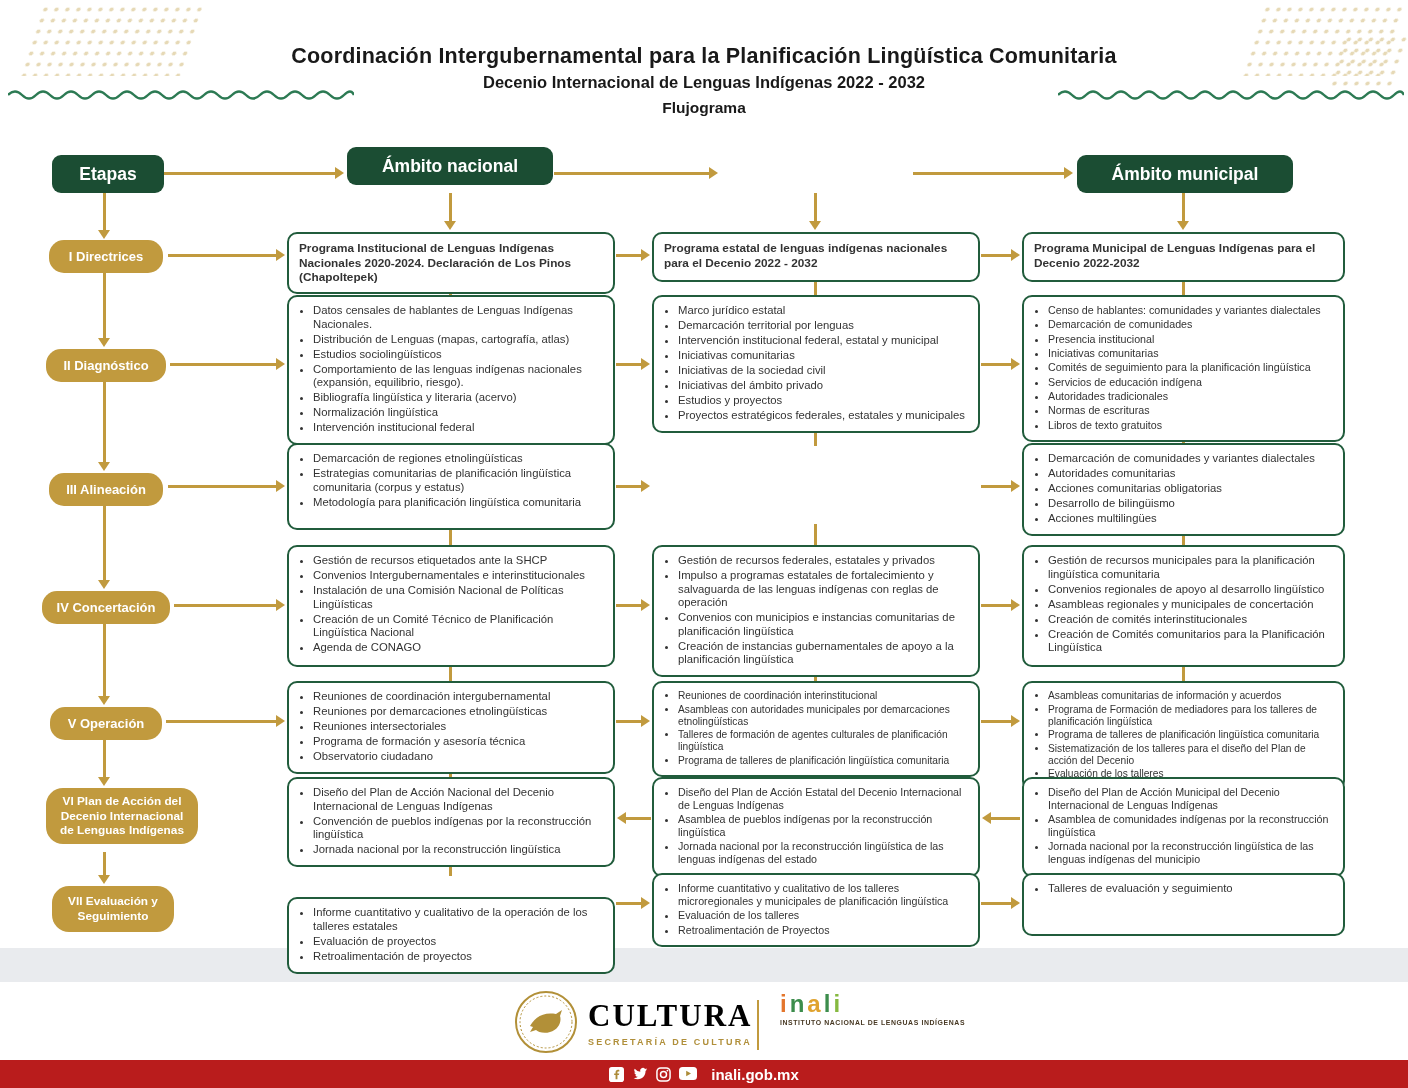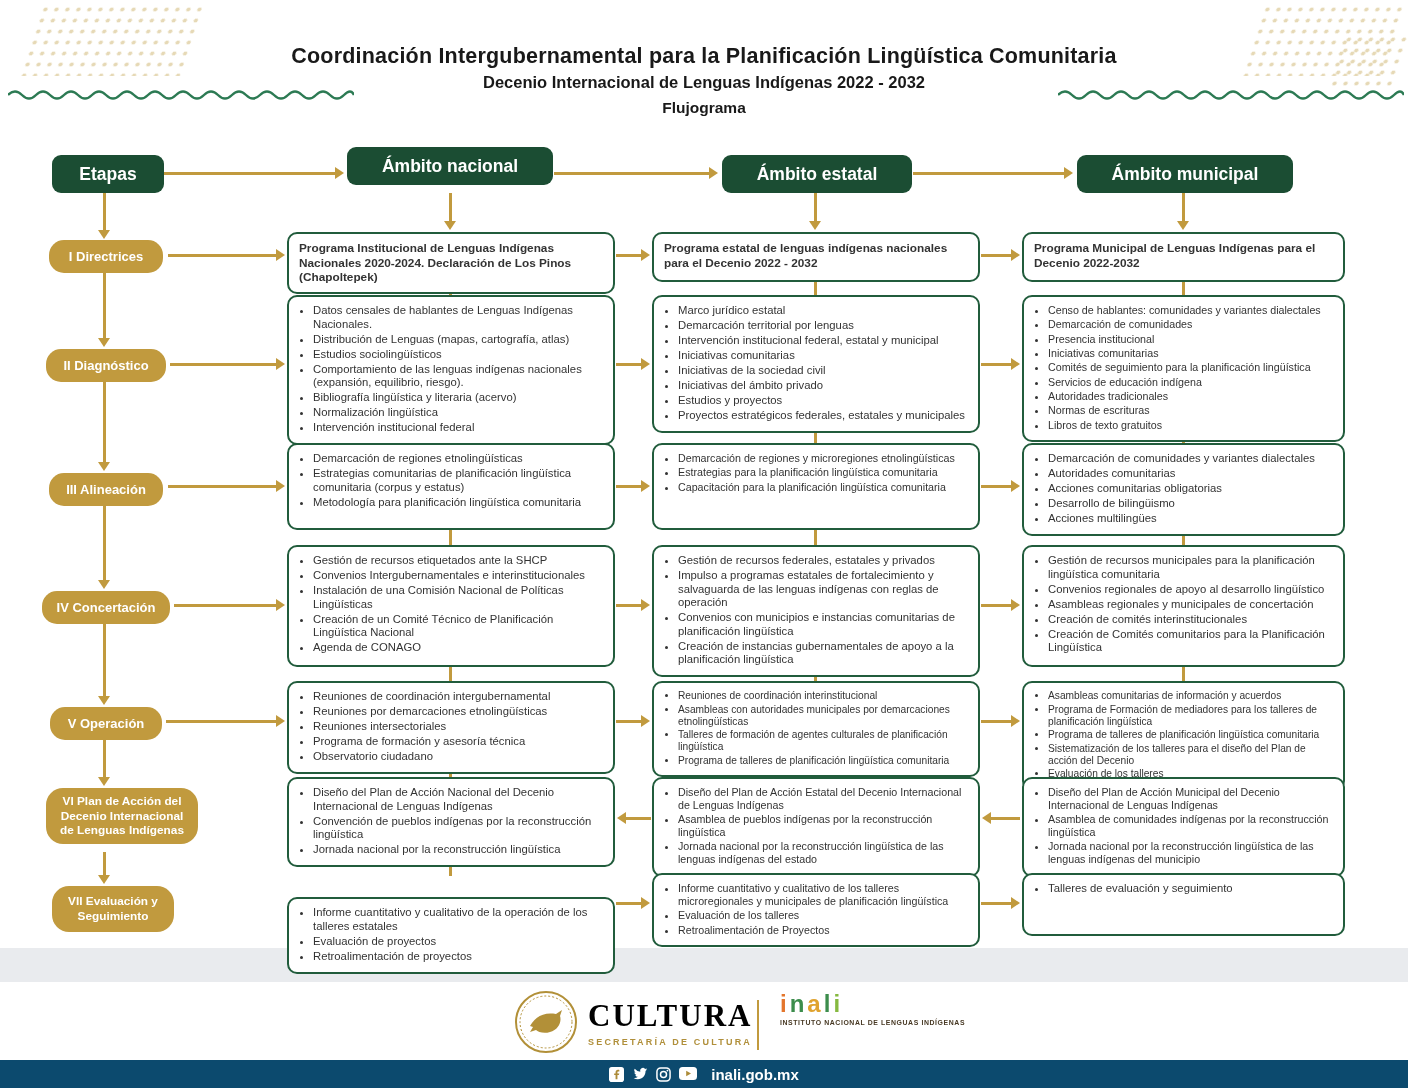--- a/index.html
+++ b/index.html
@@ -50,21 +50,21 @@
   .cultura .sub{margin-top:3px;font-size:9px;font-weight:bold;color:#b08f3a;letter-spacing:2.2px;}
   .fdiv{position:absolute;left:757px;top:1000px;width:2px;height:50px;background:#c19a3e;z-index:2;}
   .inali{position:absolute;left:780px;top:992px;z-index:2;}
   .inali-word{font-weight:bold;font-size:24px;letter-spacing:3px;line-height:1;}
   .inali-word span:nth-child(1){color:#e4762d;}
   .inali-word span:nth-child(2){color:#3c8d4c;}
   .inali-word span:nth-child(3){color:#e0a32e;}
   .inali-word span:nth-child(4){color:#3c8d4c;}
   .inali-word span:nth-child(5){color:#86b940;}
   .inali .sub{margin-top:3px;font-size:6.9px;font-weight:bold;color:#473823;letter-spacing:.6px;}
-  .bar{position:absolute;left:0;top:1060px;width:1408px;height:28px;background:#0c4a6e;z-index:2;
+  .bar{position:absolute;left:0;top:1060px;width:1408px;height:28px;background:#b91c1c;z-index:2;
        display:flex;align-items:center;justify-content:center;gap:8px;}
   .bar .site{color:#fff;font-weight:bold;font-size:15px;margin-left:6px;}
   .bar svg{display:block;}
 </style>
 </head>
 <body>
 
 <div class="canvas">
 
   <div class="dots" style="left:30px;top:4px;width:162px;height:72px;"></div>
@@ -79,21 +79,20 @@
   </svg>
 
   <div class="titles">
     <h1>Coordinación Intergubernamental para la Planificación Lingüística Comunitaria</h1>
     <h2>Decenio Internacional de Lenguas Indígenas 2022 - 2032</h2>
     <h3>Flujograma</h3>
   </div>
 
   <div class="pill hdr" style="left:52px;top:155px;width:112px;">Etapas</div>
   <div class="pill hdr" style="left:347px;top:147px;width:206px;">Ámbito nacional</div>
-  <div class="pill hdr" style="left:722px;top:155px;width:190px;">Ámbito estatal</div>
   <div class="pill hdr" style="left:1077px;top:155px;width:216px;">Ámbito municipal</div>
 
   <div class="ha r" style="left:164px;top:172px;width:172px;"></div>
   <div class="ha r" style="left:554px;top:172px;width:156px;"></div>
   <div class="ha r" style="left:913px;top:172px;width:152px;"></div>
 
   <div class="va" style="left:103px;top:193px;height:38px;"></div>
   <div class="va" style="left:449px;top:193px;height:29px;"></div>
   <div class="va" style="left:814px;top:193px;height:29px;"></div>
   <div class="va" style="left:1182px;top:193px;height:29px;"></div>
@@ -200,27 +199,20 @@
       </ul>
   </div>
 
   <div class="box b-nac" style="top:443px;min-height:87px;">
     <ul>
         <li>Demarcación de regiones etnolingüísticas</li>
         <li>Estrategias comunitarias de planificación lingüística comunitaria (corpus y estatus)</li>
         <li>Metodología para planificación lingüística comunitaria</li>
       </ul>
   </div>
-  <div class="box b-est f107" style="top:443px;min-height:87px;">
-    <ul>
-        <li>Demarcación de regiones y microregiones etnolingüísticas</li>
-        <li>Estrategias para la planificación lingüística comunitaria</li>
-        <li>Capacitación para la planificación lingüística comunitaria</li>
-      </ul>
-  </div>
   <div class="box b-mun" style="top:443px;min-height:87px;">
     <ul>
         <li>Demarcación de comunidades y variantes dialectales</li>
         <li>Autoridades comunitarias</li>
         <li>Acciones comunitarias obligatorias</li>
         <li>Desarrollo de bilingüismo</li>
         <li>Acciones multilingües</li>
       </ul>
   </div>
 

